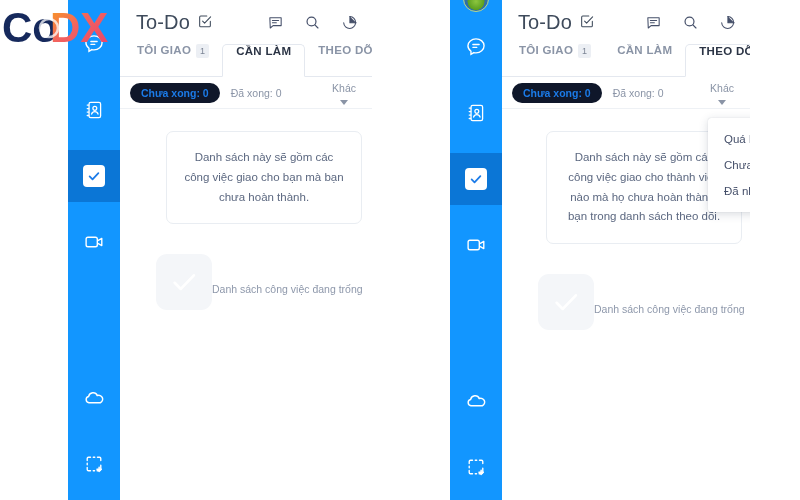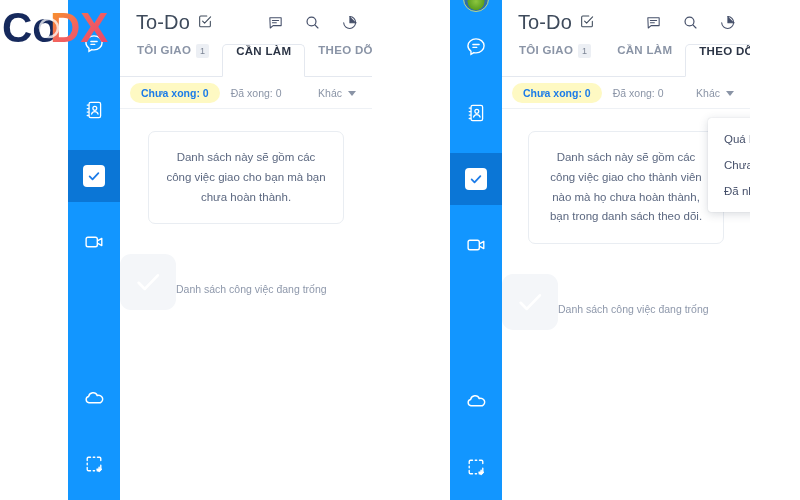--- a/index.html
+++ b/index.html
@@ -103,32 +103,32 @@
     position: relative;
   }
   .filters:after {
     content: ""; position: absolute; left: 0; right: 0; bottom: 0;
     height: 1px; background: #eef1f5;
   }
   .chip {
     font-size: 10.5px; color: #8a94a6;
     padding: 4px 11px; border-radius: 11px; white-space: nowrap;
   }
-  .chip.active { background: #fef9c3; color: #1b7be8; font-weight: bold; }
+  .chip.active { background: #0f172a; color: #1b7be8; font-weight: bold; }
   .chip.plain { color: #8a94a6; }
   .filters-spacer { flex: 1 1 auto; }
   .chip-more {
     display: flex; align-items: center; gap: 6px;
-    font-size: 10.5px; color: #8a94a6; padding-right: 6px;
+    font-size: 10.5px; color: #8a94a6; padding-right: 6px; flex-direction: column;
   }
   .caret { width: 0; height: 0; border-left: 4px solid transparent;
            border-right: 4px solid transparent; border-top: 5px solid #8a94a6; }
 
   
-  .body-area { position: relative; padding-top: 22px; }
+  .body-area { position: relative; padding-top: 22px; margin-left: 36px; }
 
   .info-card {
     margin: 0 auto; width: 196px; box-sizing: border-box;
     border: 1px solid #e9edf2; border-radius: 7px;
     padding: 16px 14px; background: #fff;
     font-size: 11.5px; line-height: 1.72; color: #5c6880;
     text-align: center;
   }
   .panel.right .info-card { width: 196px; }
 

